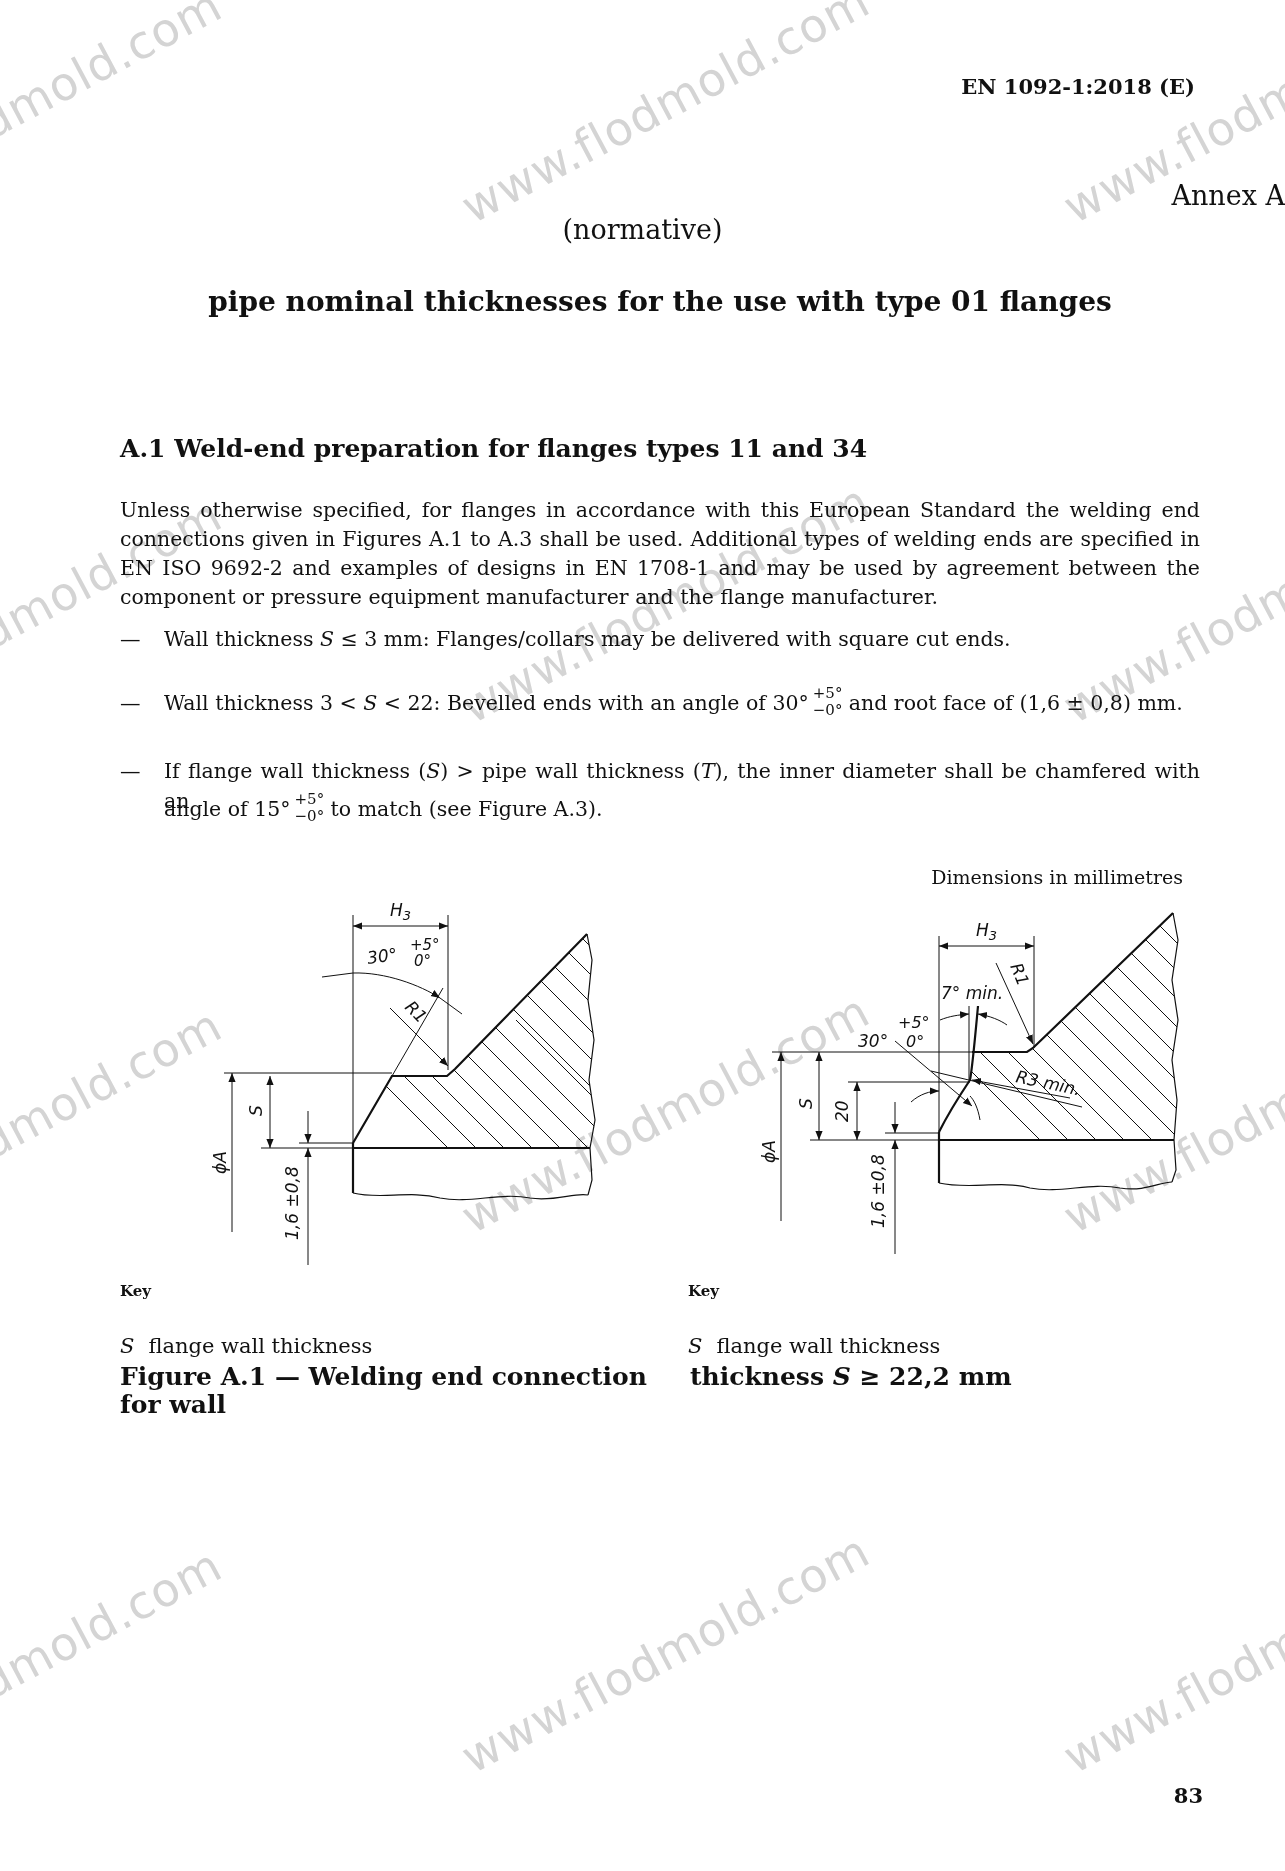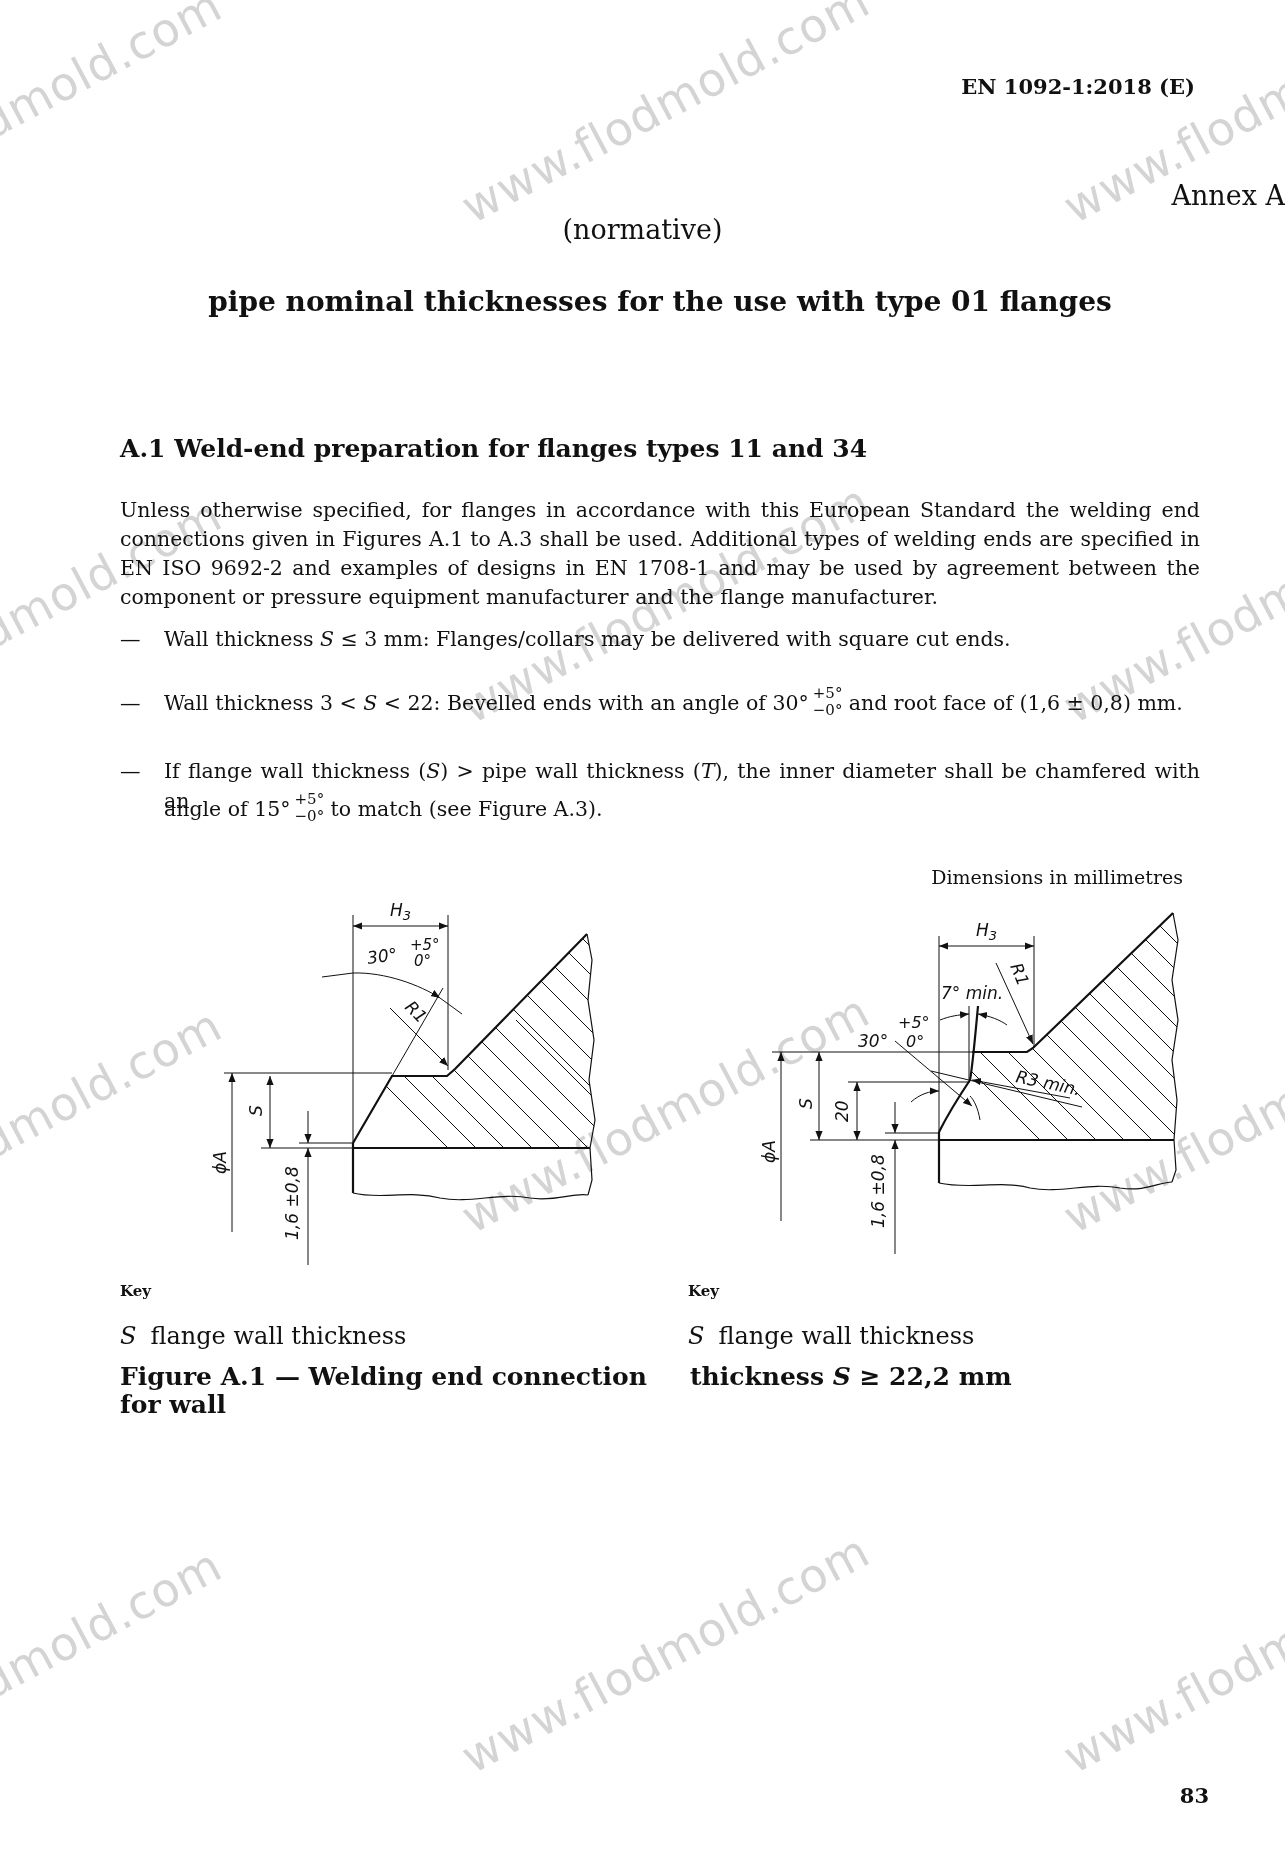--- a/index.html
+++ b/index.html
@@ -18,24 +18,24 @@
   .para { left: 120px; width: 1080px; top: 496px; font-size: 20.5px; line-height: 29px; text-align: justify; }
   .bullet { left: 120px; width: 1080px; font-size: 20.5px; line-height: 30px; }
   .bullet .dash { position: absolute; left: 0; top: 0; }
   .bullet .txt { position: absolute; left: 44px; right: 0; top: 0; }
   .tol { display: inline-block; position: relative; width: 32px; height: 20px; vertical-align: middle; margin: 0 4px; }
   .tol span { position: absolute; left: 0; font-size: 15px; line-height: 15px; }
   .tol .up { top: -9px; }
   .tol .dn { top: 8px; }
   .dim-note { right: 102px; top: 866px; font-size: 19px; }
   .key-head { font-weight: bold; font-size: 15px; }
-  .key-row { font-size: 24px; }
+  .key-row { font-size: 21px; margin-top: 12px; }
   .key-row i { margin-right: 14px; }
   .caption { font-weight: bold; font-size: 25px; line-height: 28px; }
-  .page-num { right: 76px; top: 1783px; font-weight: bold; font-size: 21px; }
+  .page-num { right: 82px; top: 1783px; font-weight: bold; font-size: 21px; }
   svg text { font-family: "DejaVu Sans", sans-serif; font-style: italic; }
   .content { z-index: 1; }
 </style>
 </head>
 <body>
 
 <div class="wm" style="left:-30px; top:110px;">odmold.com</div>
 <div class="wm" style="left:478px; top:180px;">www.flodmold.com</div>
 <div class="wm" style="left:1080px; top:180px;">www.flodmo</div>
 <div class="wm" style="left:-30px; top:620px;">odmold.com</div>

